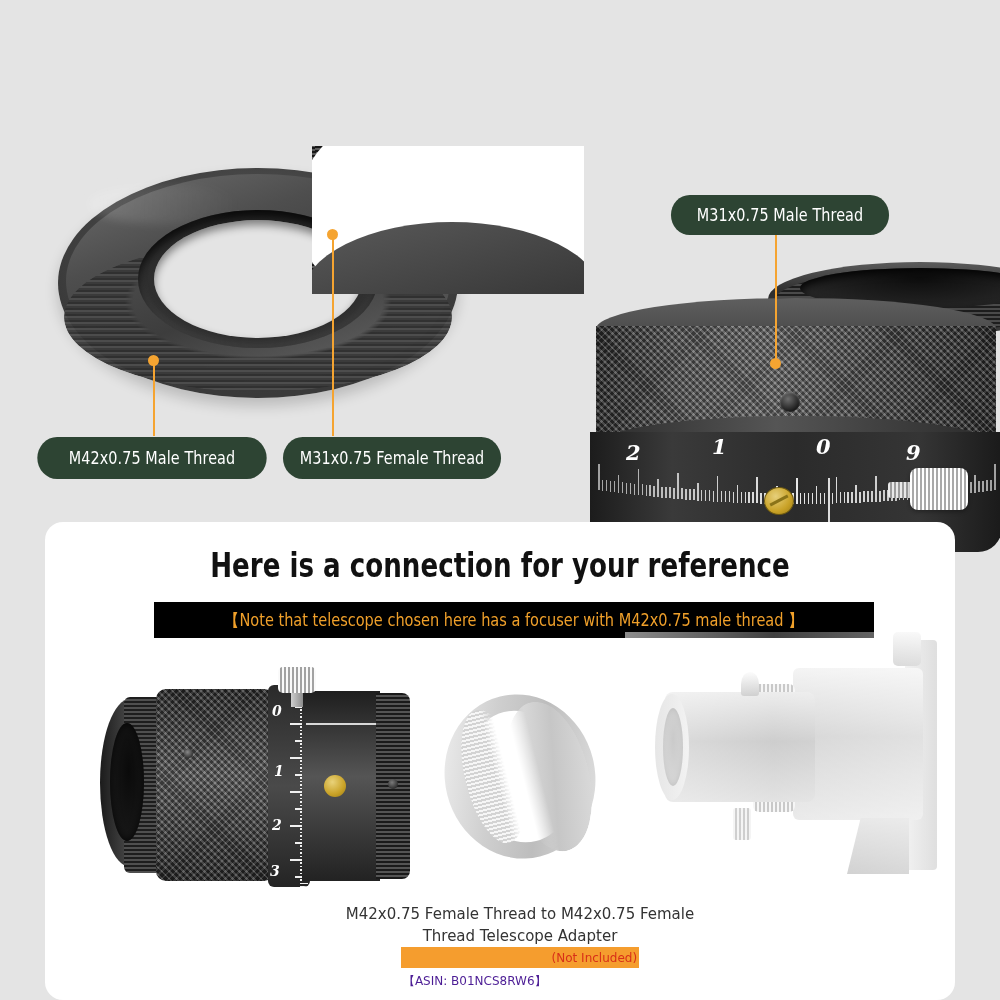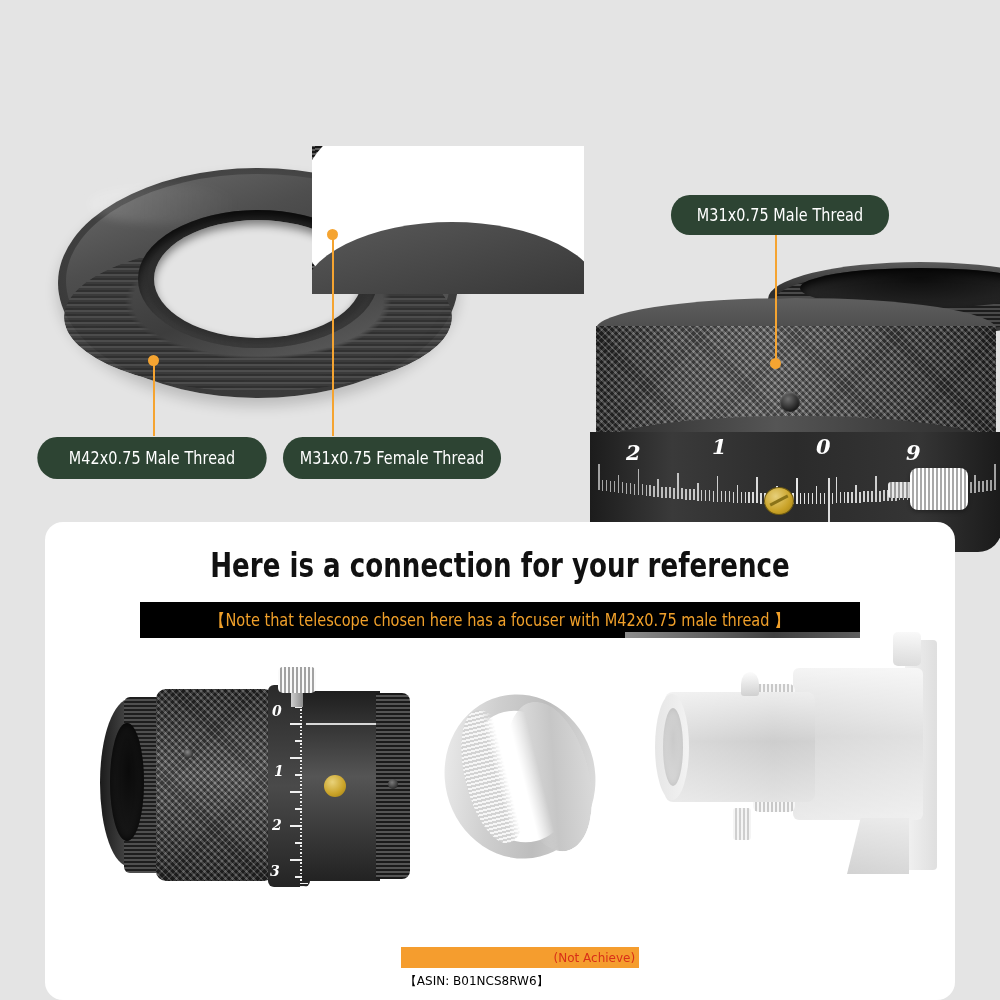--- a/index.html
+++ b/index.html
@@ -185,21 +185,21 @@
     position:absolute;left:45px;top:522px;width:910px;height:478px;
     background:#fff;border-radius:18px;overflow:hidden;
   }
   .panel-title{
     position:absolute;left:0;top:24px;width:910px;text-align:center;
     font-family:"DejaVu Sans Condensed","Liberation Sans Narrow","Liberation Sans",sans-serif;
     font-size:33px;font-weight:bold;color:#111;
     transform:scaleX(0.88);
   }
   .notebar{
-    position:absolute;left:95px;top:80px;width:720px;height:36px;
+    position:absolute;left:109px;top:80px;width:720px;height:36px;
     background:#000;display:flex;align-items:center;justify-content:center;
   }
   .notebar span{
     color:#f0a02a;font-size:17px;
     font-family:"DejaVu Sans Condensed","Liberation Sans Narrow","Liberation Sans",sans-serif;
     white-space:nowrap;transform:scaleX(0.95);
   }
 
   
   .fbl{position:absolute;left:55px;top:145px;width:300px;height:230px;}
@@ -346,21 +346,21 @@
   .caption{
     position:absolute;left:300px;top:382px;width:350px;text-align:center;
     font-size:15px;color:#333;line-height:1.45;
     font-family:"DejaVu Sans","Liberation Sans",sans-serif;
   }
   .asin{
     position:absolute;left:356px;top:425px;width:238px;height:21px;
     background:#f59d2e;display:flex;align-items:center;justify-content:center;gap:5px;
     font-size:12px;
   }
-  .asin .code{color:#000000;font-family:"DejaVu Sans","Liberation Sans",sans-serif;margin-top:48px;}
+  .asin .code{color:#4c1d95;font-family:"DejaVu Sans","Liberation Sans",sans-serif;margin-top:48px;}
   .asin .ni{color:#d83018;font-family:"DejaVu Sans","Liberation Sans",sans-serif;}
 </style>
 </head>
 <body>
 
 <div class="page">
 
 
   <div class="ringwrap">
     <div class="ring-outer"></div>
@@ -620,20 +620,21 @@
       <div class="sc-foot"></div>
       <div class="sc-knurlring"></div>
       <div class="sc-draw"></div>
       <div class="sc-front"></div>
       <div class="sc-bore"></div>
       <div class="sc-screw-top"></div>
       <div class="sc-screw-bot"></div>
       <div class="scope-fade"></div>
     </div>
 
+    <div class="caption">M42x0.75 Female Thread to M42x0.75 Female Thread Telescope Adapter</div>
     <div class="asin">
       <span class="code">【ASIN: B01NCS8RW6】</span>
-      <span class="ni">(Not Achieve)</span>
+      <span class="ni">(Not Included)</span>
     </div>
 
   </div>
 
 </div>
 
 </body></html>

